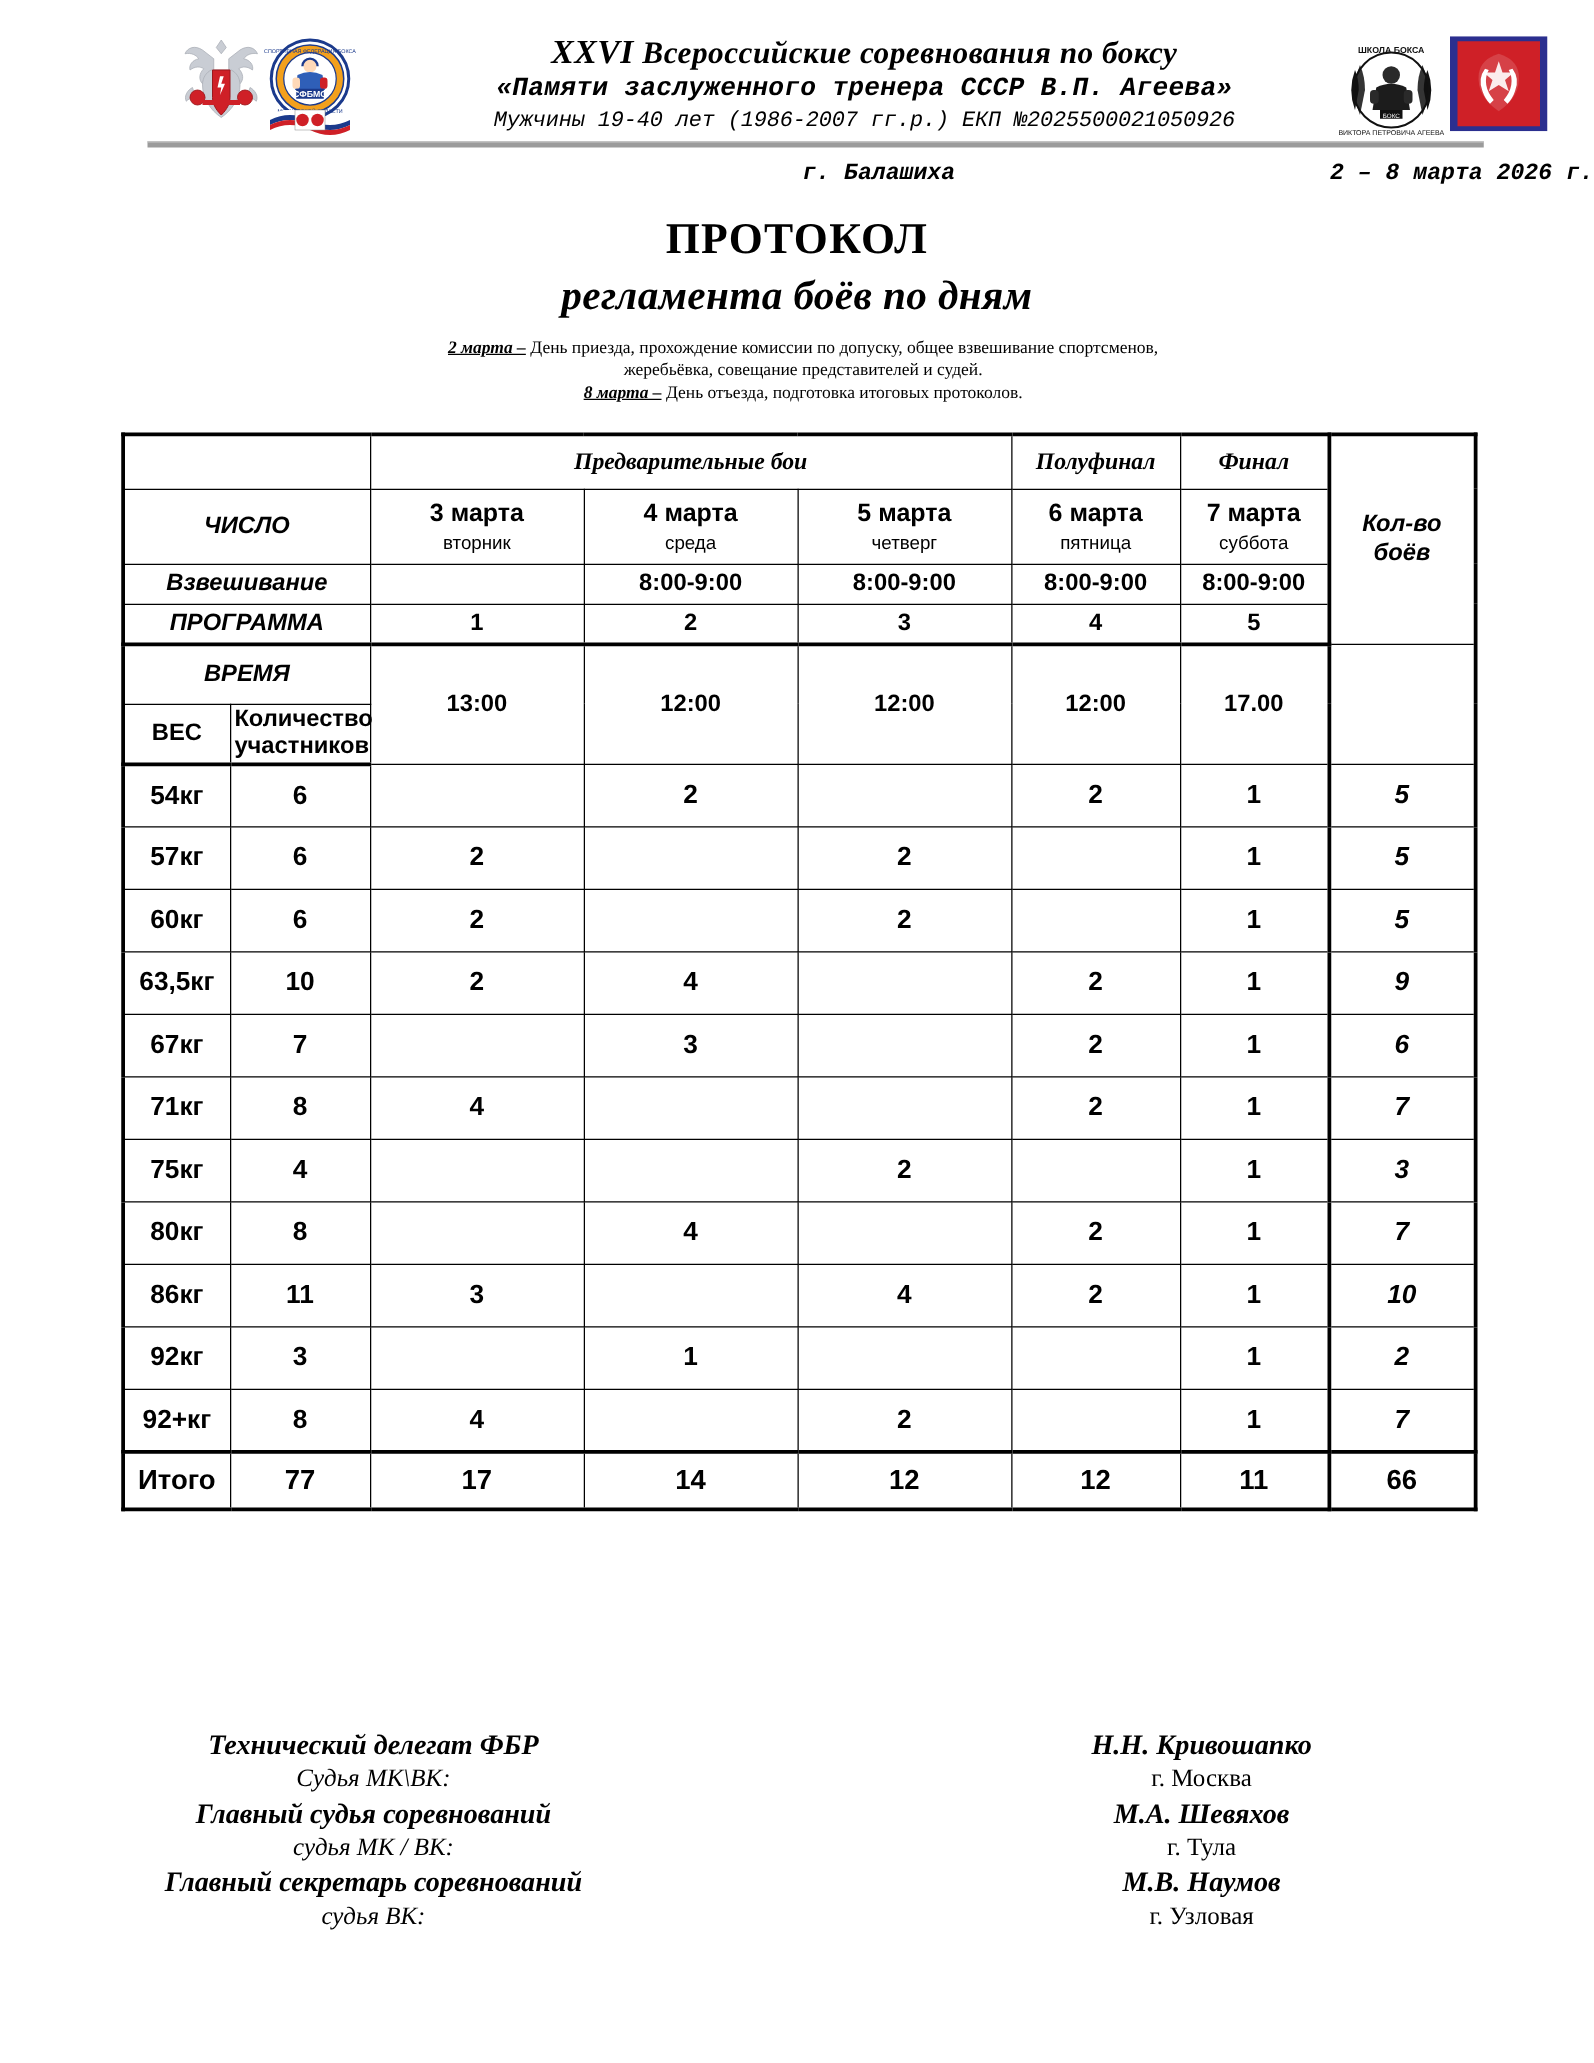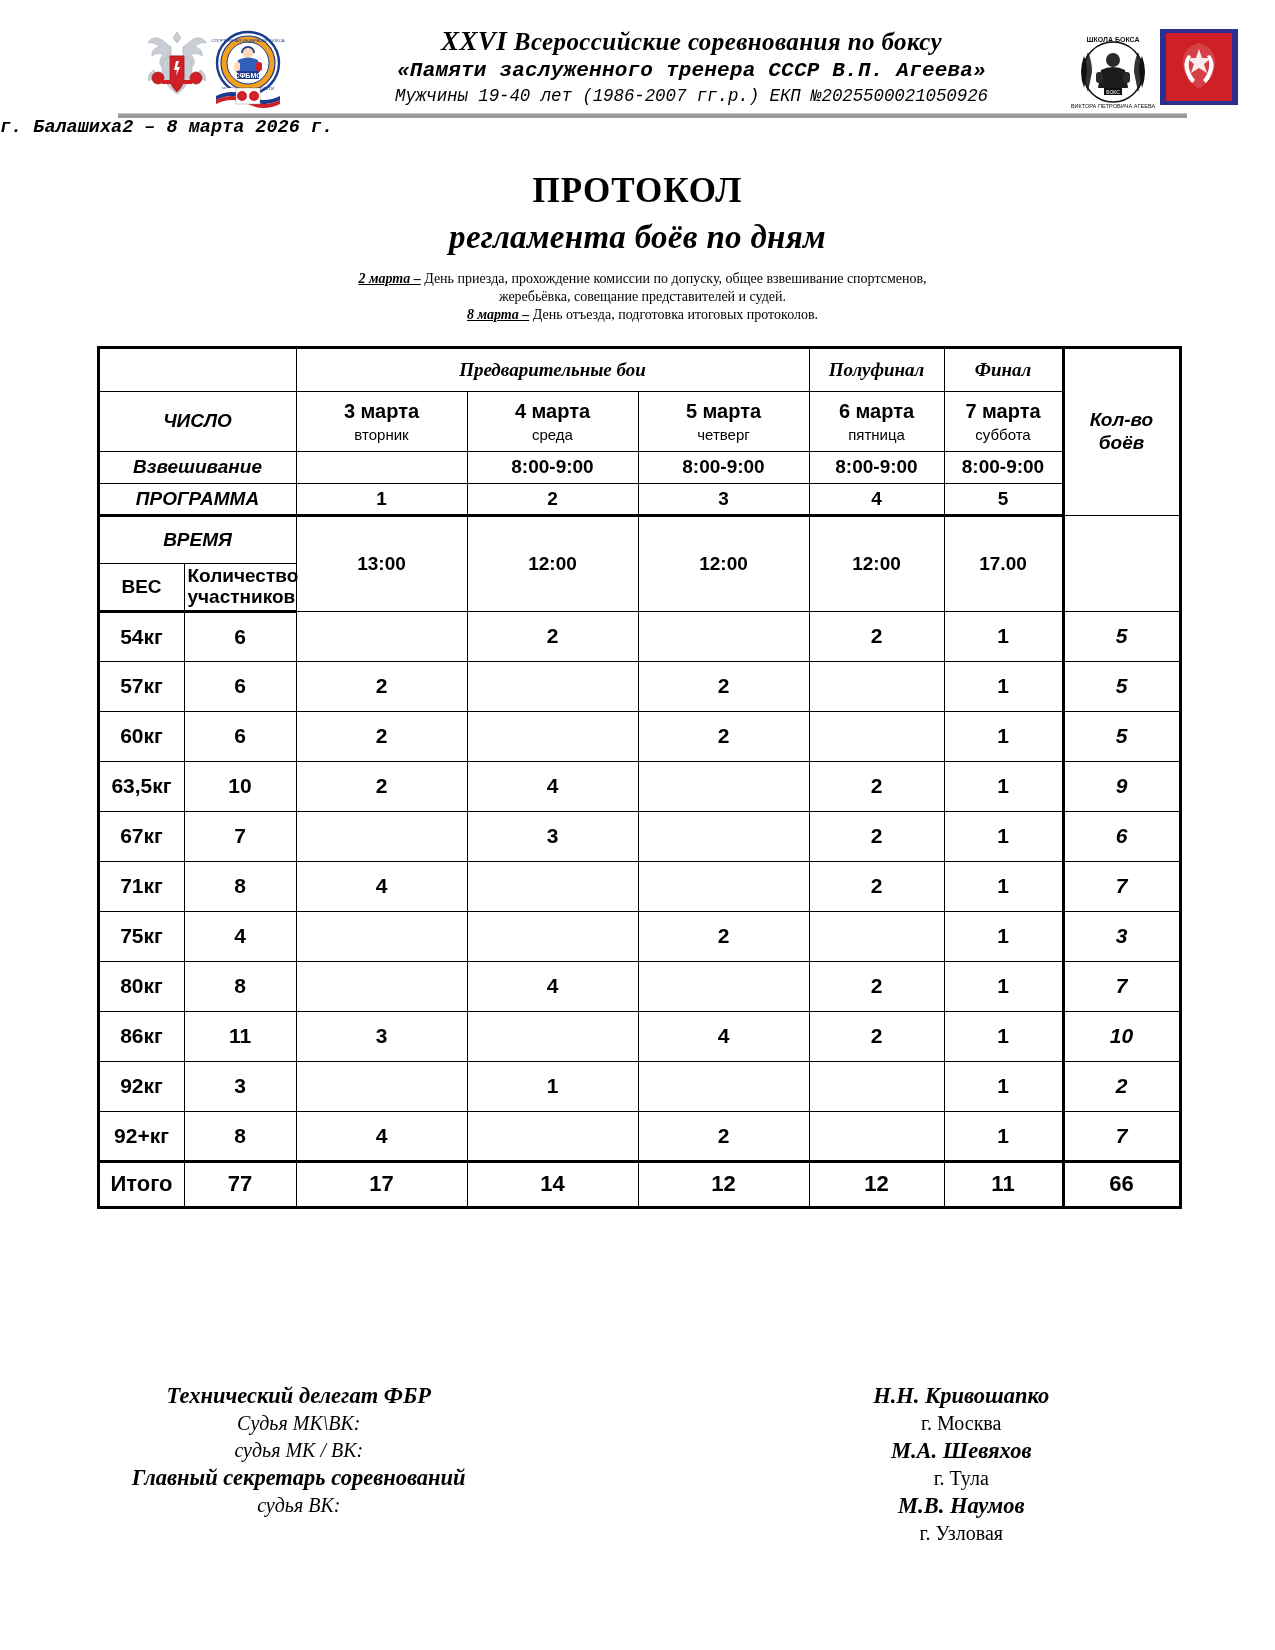--- a/index.html
+++ b/index.html
@@ -83,25 +83,26 @@
     position: absolute;
     left: 118px;
     right: 88px;
     top: 113px;
     height: 5px;
     background: #9b9b9b;
     border-top: 1px solid #c8c8c8;
   }
   .header-bottom {
     position: absolute;
-    top: 117px;
+    top: 128px;
     left: 0;
     width: 1275px;
     display: flex;
-    justify-content: flex-start;
+    justify-content: flex-end;
+    gap: 300px;
     font-family: "Liberation Mono", "DejaVu Sans Mono", monospace;
     font-style: italic;
     font-weight: bold;
     font-size: 18.5px;
   }
 
   
   .logo { display: block; }
 
   
@@ -591,20 +592,21 @@
       <td class="thick-right thick-bottom">66</td>
     </tr>
   </tbody>
 </table>
 </div>
 
 <div class="signatures">
   <div class="sig-col left">
     <div class="sig-role">Технический делегат ФБР</div>
     <div class="sig-sub">Судья МК\ВК:</div>
+    <div class="sig-role">Главный судья соревнований</div>
     <div class="sig-sub">судья МК / ВК:</div>
     <div class="sig-role">Главный секретарь соревнований</div>
     <div class="sig-sub">судья ВК:</div>
   </div>
   <div class="sig-col right">
     <div class="sig-name">Н.Н. Кривошапко</div>
     <div class="sig-city">г. Москва</div>
     <div class="sig-name">М.А. Шевяхов</div>
     <div class="sig-city">г. Тула</div>
     <div class="sig-name">М.В. Наумов</div>

